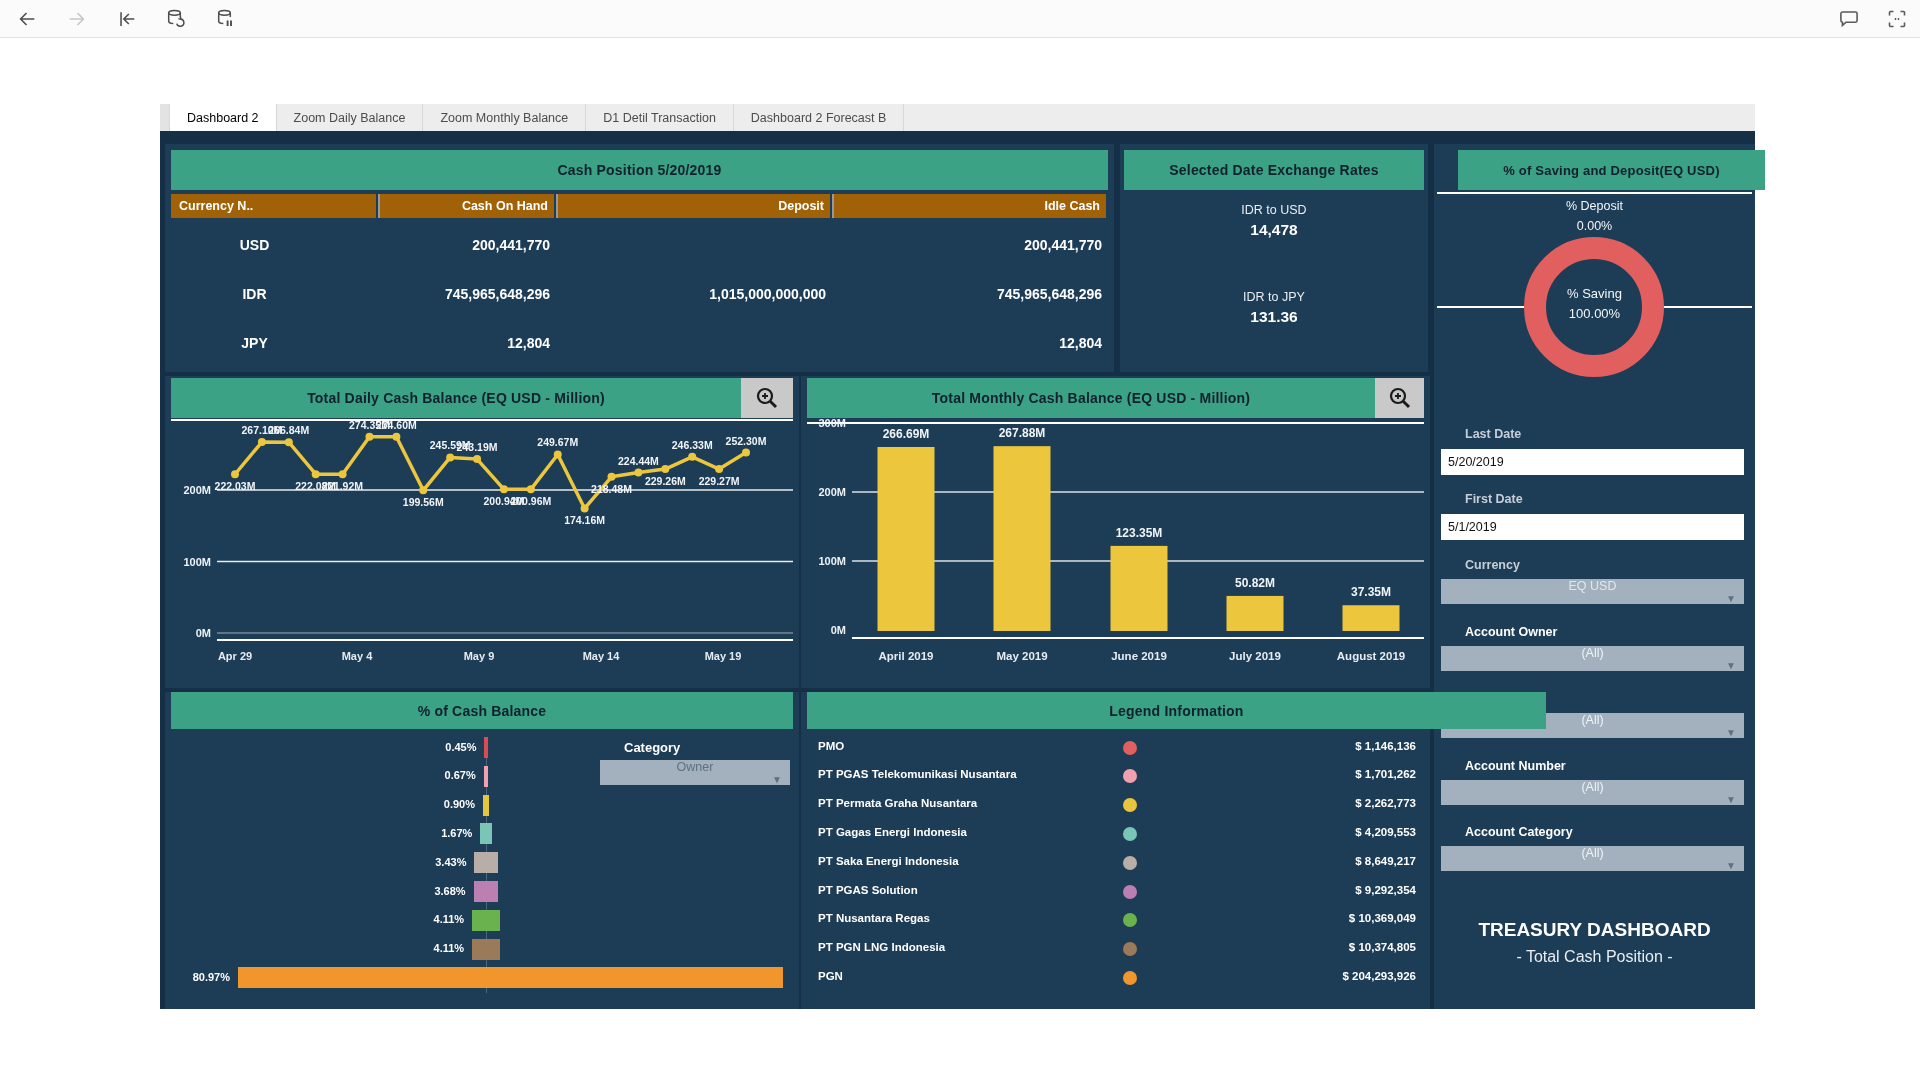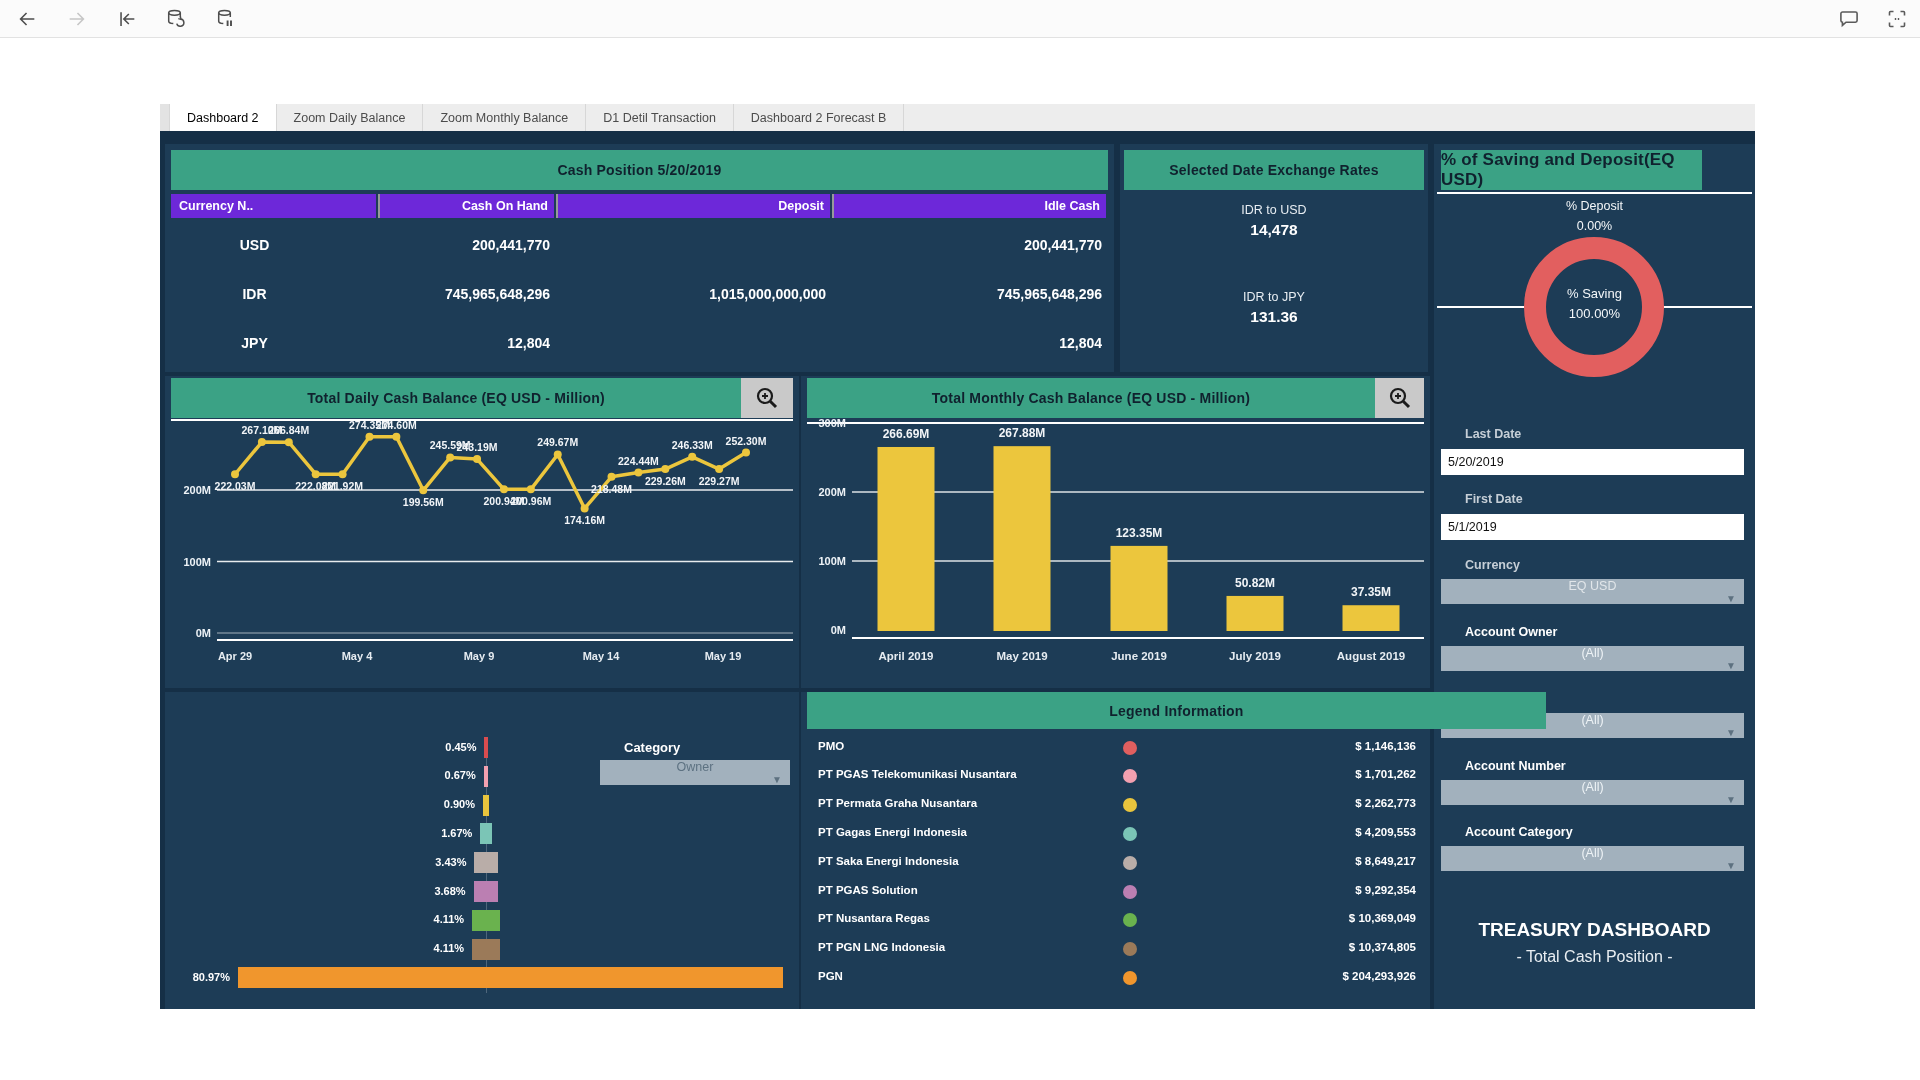--- a/index.html
+++ b/index.html
@@ -23,21 +23,21 @@
   .panel{position:absolute;background:#1d3c56;}
   .hdr{position:absolute;background:#3ba285;color:#10212e;font-weight:bold;font-size:14px;
        display:flex;align-items:center;justify-content:center;letter-spacing:.2px;}
   .zoom-btn{position:absolute;top:0;height:100%;background:#c9c9c9;display:flex;align-items:center;
             justify-content:center;cursor:pointer;}
   .wline{position:absolute;background:#ffffff;height:2px;}
 
   
   .cp-cell{position:absolute;top:0;height:100%;display:flex;align-items:center;font-size:12.5px;
            color:#ffffff;font-weight:bold;}
-  .cp-head .cp-cell{background:#6d28d9;}
+  .cp-head .cp-cell{background:#a16207;}
   .cp-row .cp-cell{background:transparent;font-size:14px;}
   .al-r{justify-content:flex-end;padding-right:6px;box-sizing:border-box;}
   .al-l{justify-content:flex-start;padding-left:8px;box-sizing:border-box;}
   .al-c{justify-content:center;padding-right:40px;box-sizing:border-box;}
 
   .xr-label{position:absolute;left:0;right:0;text-align:center;color:#e8eef3;font-size:12.5px;}
   .xr-value{position:absolute;left:0;right:0;text-align:center;color:#ffffff;font-size:15.5px;font-weight:bold;}
 
   
   .sb-label{position:absolute;font-size:12.5px;color:#ffffff;font-weight:bold;padding-left:24px;}
@@ -156,21 +156,21 @@
       <div class="hdr" style="left:4px;top:6px;width:300px;height:40px">Selected Date Exchange Rates</div>
       <div id="xr-body">
           <div class="xr-label" style="top:59px">IDR to USD</div>
           <div class="xr-value" style="top:77px">14,478</div>
           <div class="xr-label" style="top:146px">IDR to JPY</div>
           <div class="xr-value" style="top:164px">131.36</div>
         </div>
     </div>
 
     <div class="panel" style="left:1274px;top:13px;width:321px;height:865px">
-      <div class="hdr" style="left:7px;top:6px;width:261px;height:40px;font-size:17px">% of Saving and Deposit(EQ USD)</div>
+      <div class="hdr" style="left:24px;top:6px;width:307px;height:40px;font-size:13px">% of Saving and Deposit(EQ USD)</div>
       <div class="wline" style="left:3px;top:48px;width:315px"></div>
       <div class="donut-txt" style="left:0;right:0;top:52px">
         <div>% Deposit</div>
         <div>0.00%</div>
       </div>
       <div class="wline" style="left:3px;top:162px;width:315px;height:1.5px"></div>
       <svg id="donut" width="160" height="160" style="position:absolute;left:80px;top:83px">
         <circle cx="80" cy="80" r="49" fill="#1d3c56"></circle>
         <circle id="donut-ring" cx="80" cy="80" r="59" fill="none" stroke="#e25f5f" stroke-width="22"></circle>
       </svg>
@@ -312,20 +312,21 @@
           <rect x="425.5" y="177.9342" width="57" height="35.065799999999996" fill="#ecc63d"></rect>
           <text x="454" y="168.9342" text-anchor="middle" font-size="12" font-weight="bold" fill="#f2f5f8">50.82M</text>
           <text x="454" y="242" text-anchor="middle" font-size="11.5" font-weight="bold" fill="#e6ecf1">July 2019</text>
           <rect x="541.5" y="187.2285" width="57" height="25.7715" fill="#ecc63d"></rect>
           <text x="570" y="178.2285" text-anchor="middle" font-size="12" font-weight="bold" fill="#f2f5f8">37.35M</text>
           <text x="570" y="242" text-anchor="middle" font-size="11.5" font-weight="bold" fill="#e6ecf1">August 2019</text>
         </svg>
     </div>
 
     <div class="panel" style="left:5px;top:561px;width:634px;height:317px">
+      <div class="hdr" style="left:6px;top:0;width:622px;height:37px">% of Cash Balance</div>
       <div id="pct-body">
           <div style="position:absolute;left:321px;top:45px;width:1px;height:256px;background:rgba(255,255,255,.22)"></div>
           <div class="pct-bar" style="left:319.48575px;top:45px;width:3.0285px;height:21px;background:#d94c4f"></div>
           <div class="pct-label" style="left:234.48575px;top:48.5px;width:77px">0.45%</div>
           <div class="pct-bar" style="left:318.74545px;top:73.8px;width:4.509100000000001px;height:21px;background:#f2a0b0"></div>
           <div class="pct-label" style="left:233.74545px;top:77.3px;width:77px">0.67%</div>
           <div class="pct-bar" style="left:317.9715px;top:102.6px;width:6.057px;height:21px;background:#e9c53d"></div>
           <div class="pct-label" style="left:232.9715px;top:106.1px;width:77px">0.90%</div>
           <div class="pct-bar" style="left:315.38045px;top:131.4px;width:11.2391px;height:21px;background:#7bc5b6"></div>
           <div class="pct-label" style="left:230.38045px;top:134.9px;width:77px">1.67%</div>

